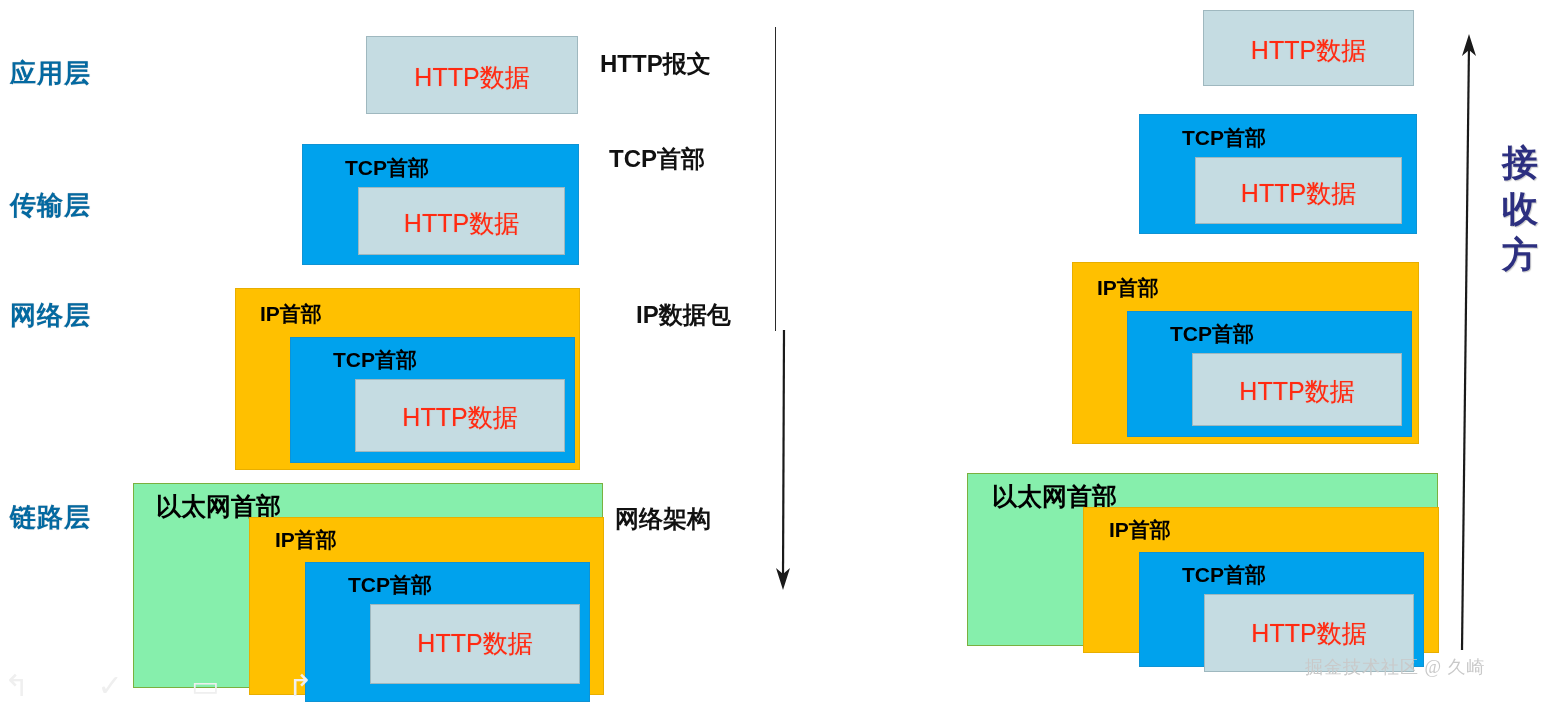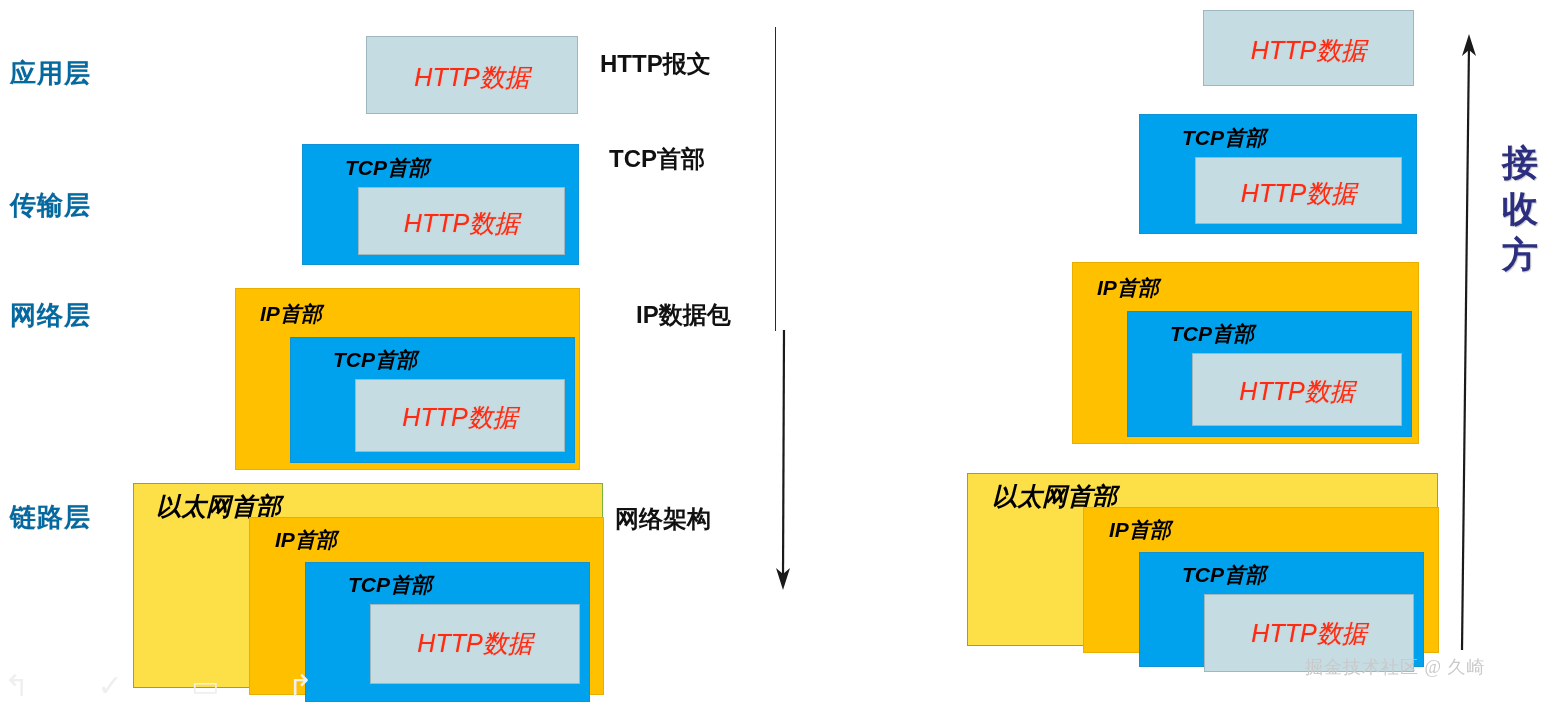--- a/index.html
+++ b/index.html
@@ -52,23 +52,22 @@
     line-height: 1.28;
     text-align: center;
     writing-mode: horizontal-tb;
     text-shadow: 1px 1px 1px rgba(0,0,0,0.22);
   }
 
   
   .box {
     position: absolute;
     box-sizing: border-box;
-    font-style: italic;
-  }
-  .box-eth   { background: #fde047; border: 1px solid #7ab03f; padding-left: 36px; }
+  }
+  .box-eth   { background: #86efac; border: 1px solid #7ab03f; padding-left: 36px; }
   .box-ip    { background: #FFC000; border: 1px solid #e8ae00; }
   .box-tcp   { background: #00A2ED; border: 1px solid #0f93d4; }
   .box-http  { background: #C5DCE2; border: 1px solid #9fb8bf; }
 
   .hdr {
     position: absolute;
     color: #000000;
     font-family: "Liberation Serif", "DejaVu Serif", serif;
     font-weight: 700;
     font-size: 21px;

